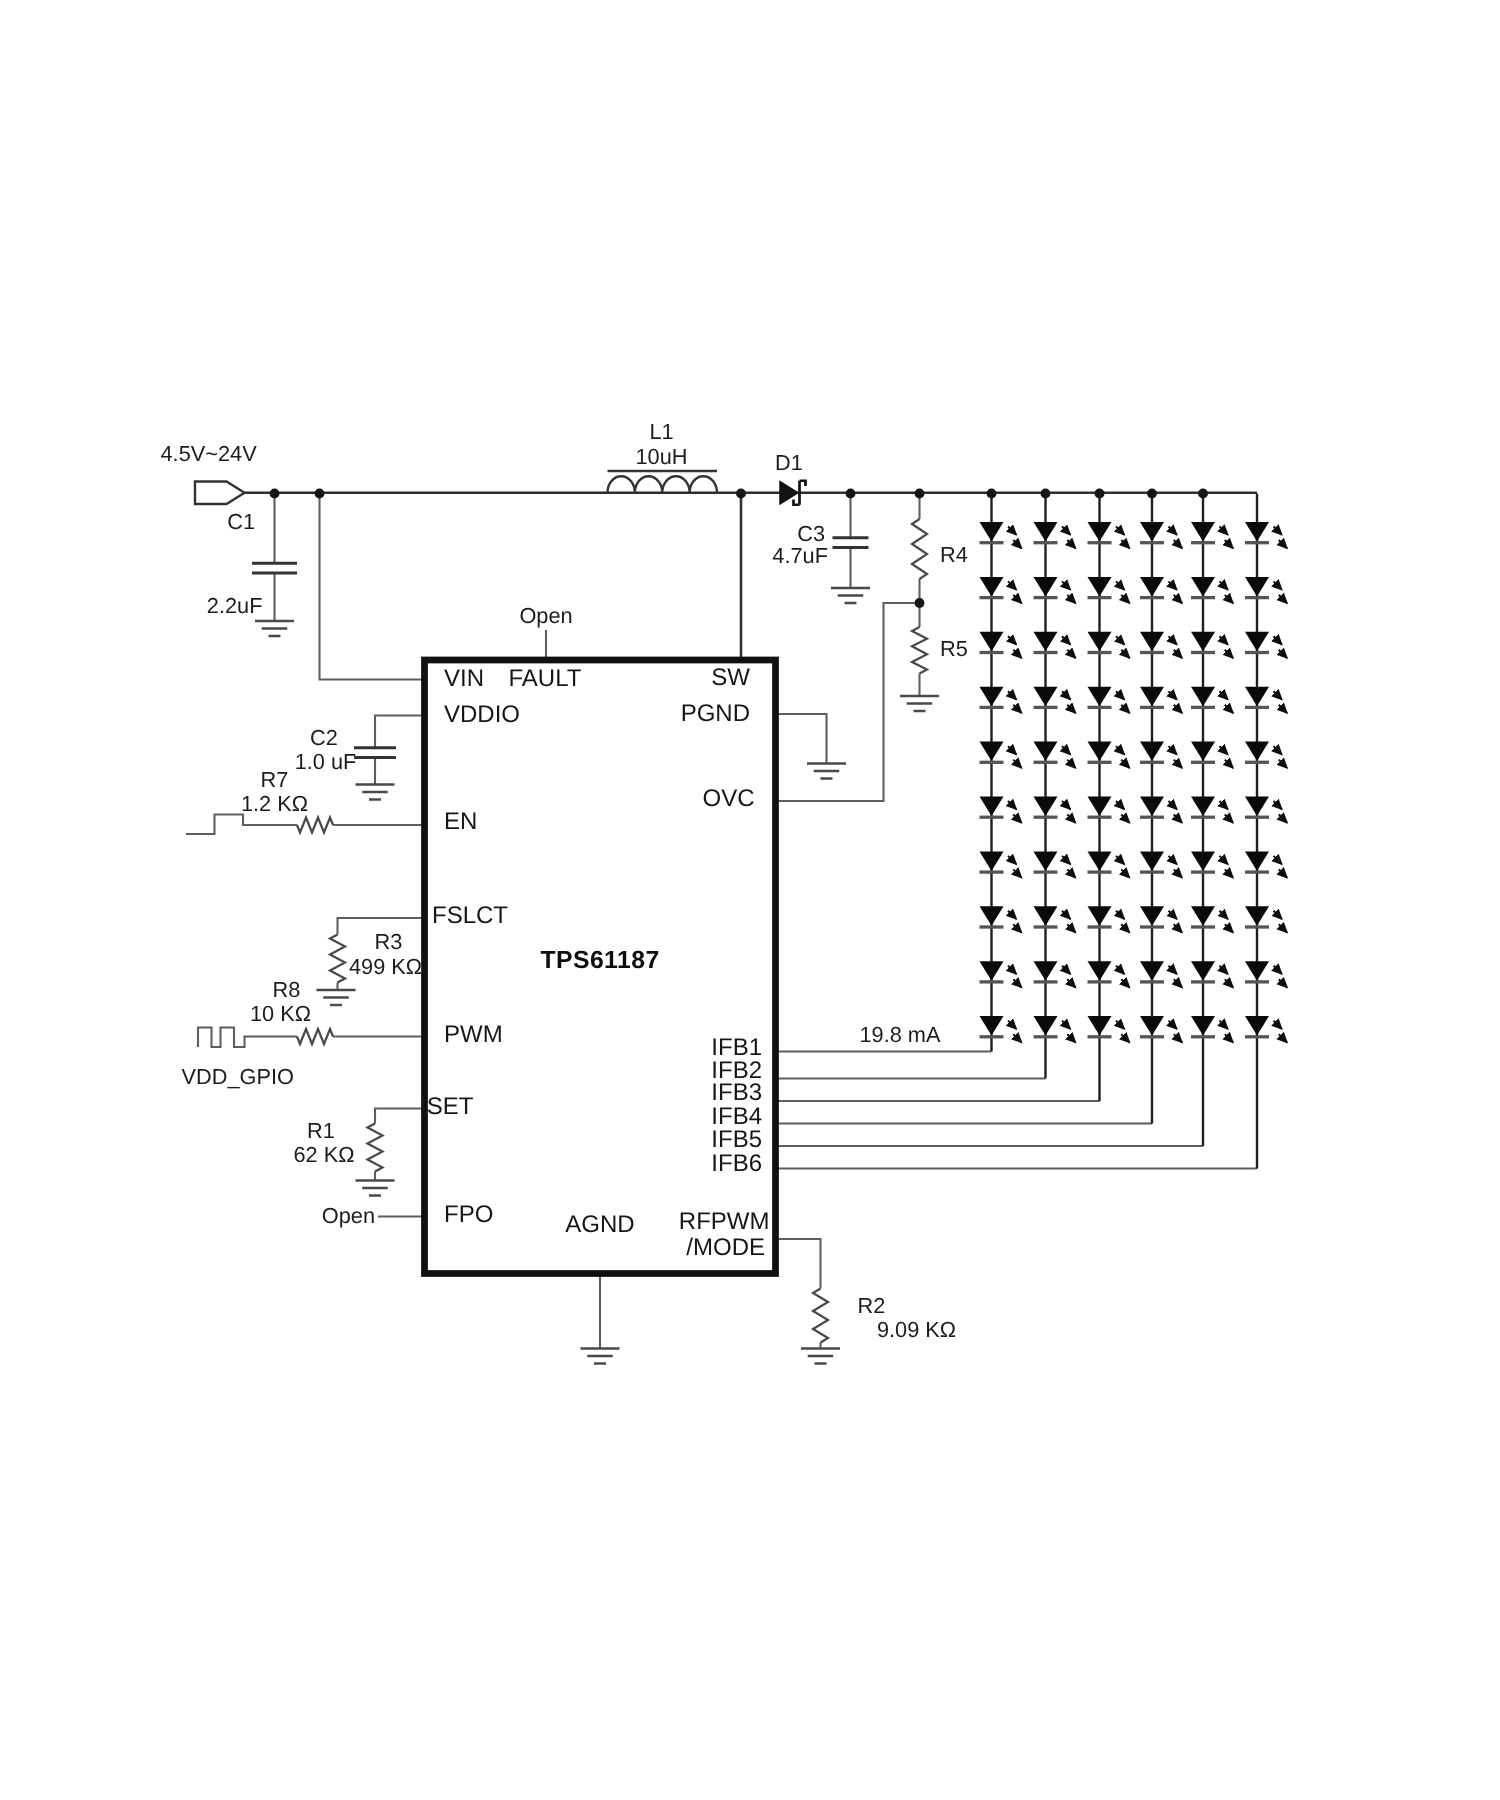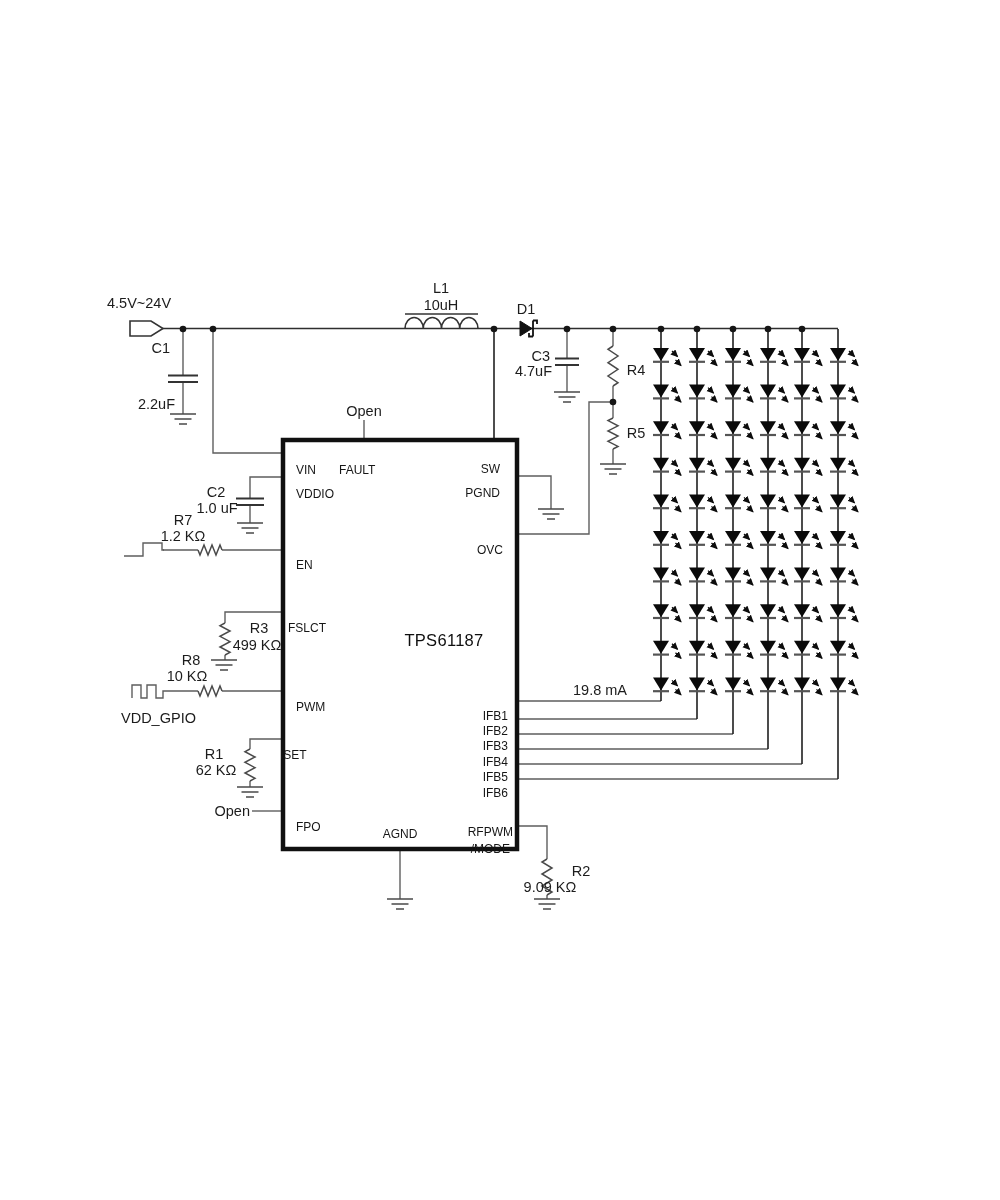--- a/index.html
+++ b/index.html
@@ -3,22 +3,22 @@
 <meta charset="utf-8">
 <style>
   html,body{margin:0;padding:0;background:#fff;}
   #stage{position:relative;width:1000px;height:1200px;background:#fff;overflow:hidden;
          font-family:"Liberation Sans",sans-serif;}
   #stage svg{position:absolute;left:0;top:0;}
   .lbl{position:absolute;font:14.5px/1.05 "Liberation Sans",sans-serif;color:#1c1c1c;
        white-space:nowrap;transform:translate(-50%,-50%);}
   .aL{transform:translate(0,-50%);text-align:right;}
   .aR{transform:translate(-100%,-50%);}
-  .pin{font-size:12px;color:#161616;margin-top:16px;}
-  .icname{font-weight:normal;font-size:16.5px;letter-spacing:.3px;color:#0e0e0e;margin-left:44px;}
+  .pin{font-size:16px;color:#161616;}
+  .icname{font-weight:bold;font-size:16.5px;letter-spacing:.3px;color:#0e0e0e;}
 </style>
 </head>
 <body>
 
 <div id="stage">
 
 <svg id="schem" width="1000" height="1200" viewBox="0 0 1000 1200">
   <defs>
     <marker id="ah" markerUnits="userSpaceOnUse" markerWidth="10" markerHeight="9" refX="6.5" refY="3.5" orient="auto">
       <path d="M0,0 L7.5,3.5 L0,7 Z" fill="#0d0d0d"></path>
@@ -394,21 +394,21 @@
 
 <div class="lbl aR" style="left:250px;top:812px">Open</div>
 <div class="lbl" style="left:364px;top:412px">Open</div>
 
 <div class="lbl" style="left:636px;top:371px">R4</div>
 <div class="lbl" style="left:636px;top:434px">R5</div>
 
 <div class="lbl" style="left:600px;top:691px">19.8 mA</div>
 
 <div class="lbl" style="left:581px;top:872px">R2</div>
-<div class="lbl" style="left:550px;top:888px">9.09 KΩ</div>
+<div class="lbl" style="left:611px;top:888px">9.09 KΩ</div>
 
 <div class="lbl pin aL" style="left:296px;top:454px">VIN</div>
 <div class="lbl pin aL" style="left:296px;top:478px">VDDIO</div>
 <div class="lbl pin aL" style="left:296px;top:549px">EN</div>
 <div class="lbl pin aL" style="left:288px;top:612px">FSLCT</div>
 <div class="lbl pin aL" style="left:296px;top:691px">PWM</div>
 <div class="lbl pin aL" style="left:280px;top:739px">ISET</div>
 <div class="lbl pin aL" style="left:296px;top:811px">FPO</div>
 <div class="lbl pin aL" style="left:339px;top:454px">FAULT</div>
 <div class="lbl pin aR" style="left:500px;top:453px">SW</div>

